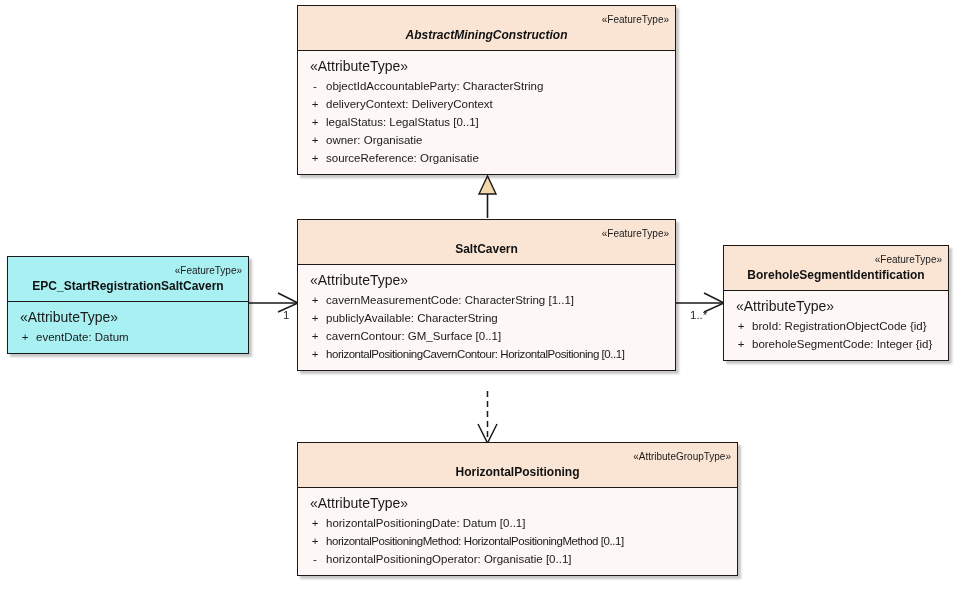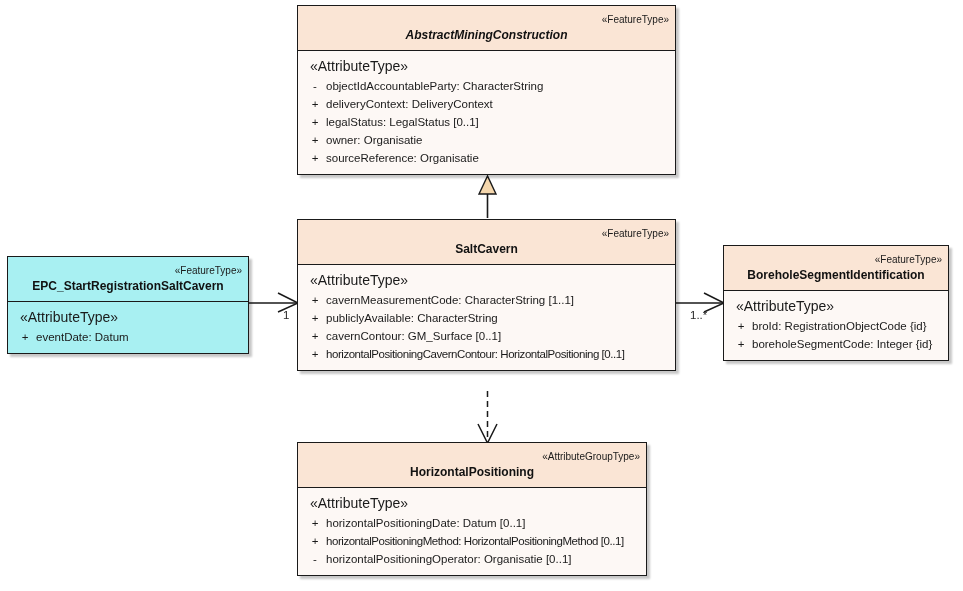--- a/index.html
+++ b/index.html
@@ -200,21 +200,21 @@
       <span class="vis">+</span>
       <span class="sig">broId: RegistrationObjectCode {id}</span>
     </div>
     <div class="attr">
       <span class="vis">+</span>
       <span class="sig">boreholeSegmentCode: Integer {id}</span>
     </div>
   </div>
 </div>
 
-<div class="uml-class" style="left:297px; top:442px; width:350px;">
+<div class="uml-class" style="left:297px; top:442px; width:441px;">
   <div class="hdr">
     <div class="stereo">«AttributeGroupType»</div>
     <div class="cname">HorizontalPositioning</div>
   </div>
   <div class="body">
     <div class="grp-stereo">«AttributeType»</div>
     <div class="attr">
       <span class="vis">+</span>
       <span class="sig">horizontalPositioningDate: Datum [0..1]</span>
     </div>

